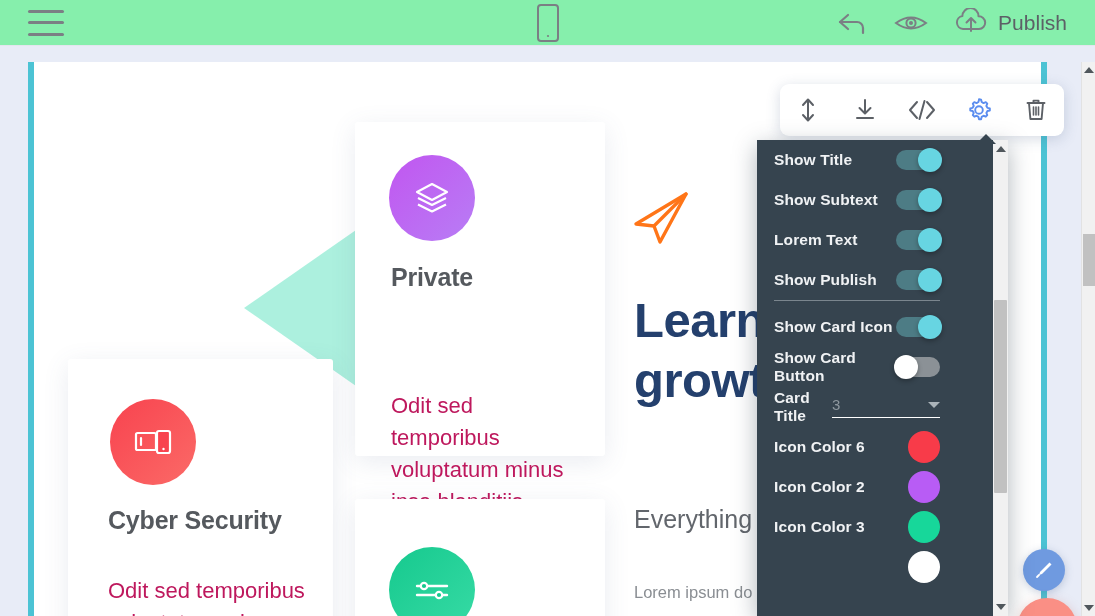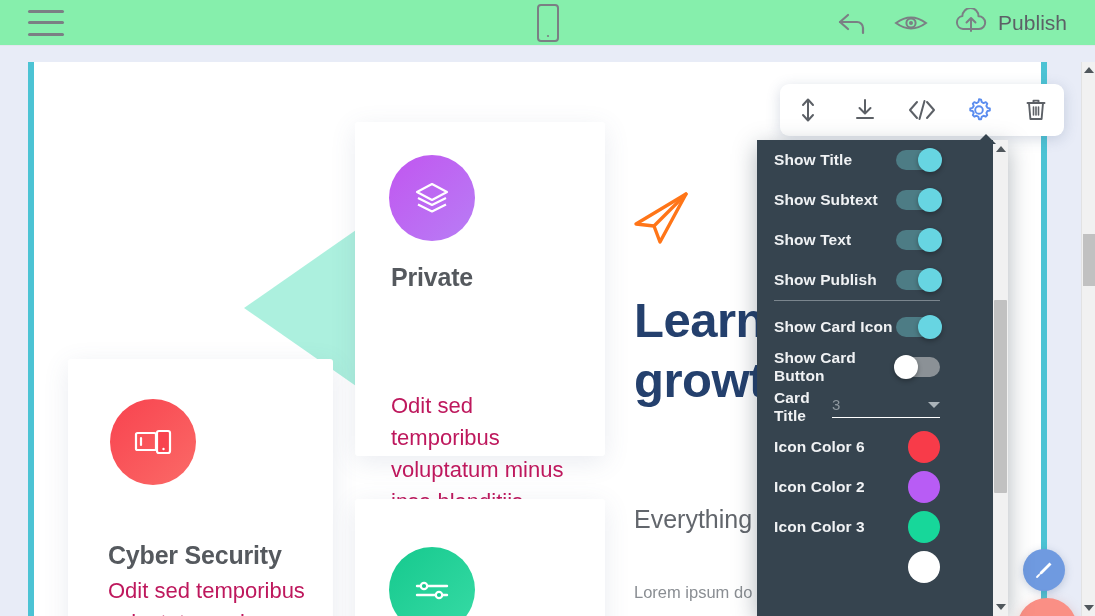--- a/index.html
+++ b/index.html
@@ -110,21 +110,21 @@
   .c-green {
     left: 34px; top: 48px; width: 86px; height: 86px;
     background: linear-gradient(135deg, #16c98e 0%, #37dba5 100%);
   }
   .card-title {
     position: absolute; left: 36px;
     font-size: 25px; font-weight: bold; color: #55595e;
     letter-spacing: -.2px;
   }
   .card-title.t1 { top: 141px; }
-  .card-title.t2 { left: 40px; top: 147px; margin-top: 35px; }
+  .card-title.t2 { left: 40px; top: 147px; }
   .card-body {
     position: absolute; left: 36px; width: 190px;
     font-size: 22px; color: #be185d; line-height: 32px;
   }
   .card-body.b1 { top: 268px; }
   .card-body.b2 { left: 40px; top: 216px; width: 200px; }
 
   
   .plane { position: absolute; left: 632px; top: 128px; }
   .hero-title {
@@ -451,21 +451,21 @@
     </div>
 
     <div class="srow">
       <span class="srow-label">Show Subtext</span>
       <span class="toggle on">
         <span class="knob"></span>
       </span>
     </div>
 
     <div class="srow">
-      <span class="srow-label">Show Text</span>
+      <span class="srow-label">Lorem Text</span>
       <span class="toggle on">
         <span class="knob"></span>
       </span>
     </div>
 
     <div class="srow">
       <span class="srow-label">Show Publish</span>
       <span class="toggle on">
         <span class="knob"></span>
       </span>

